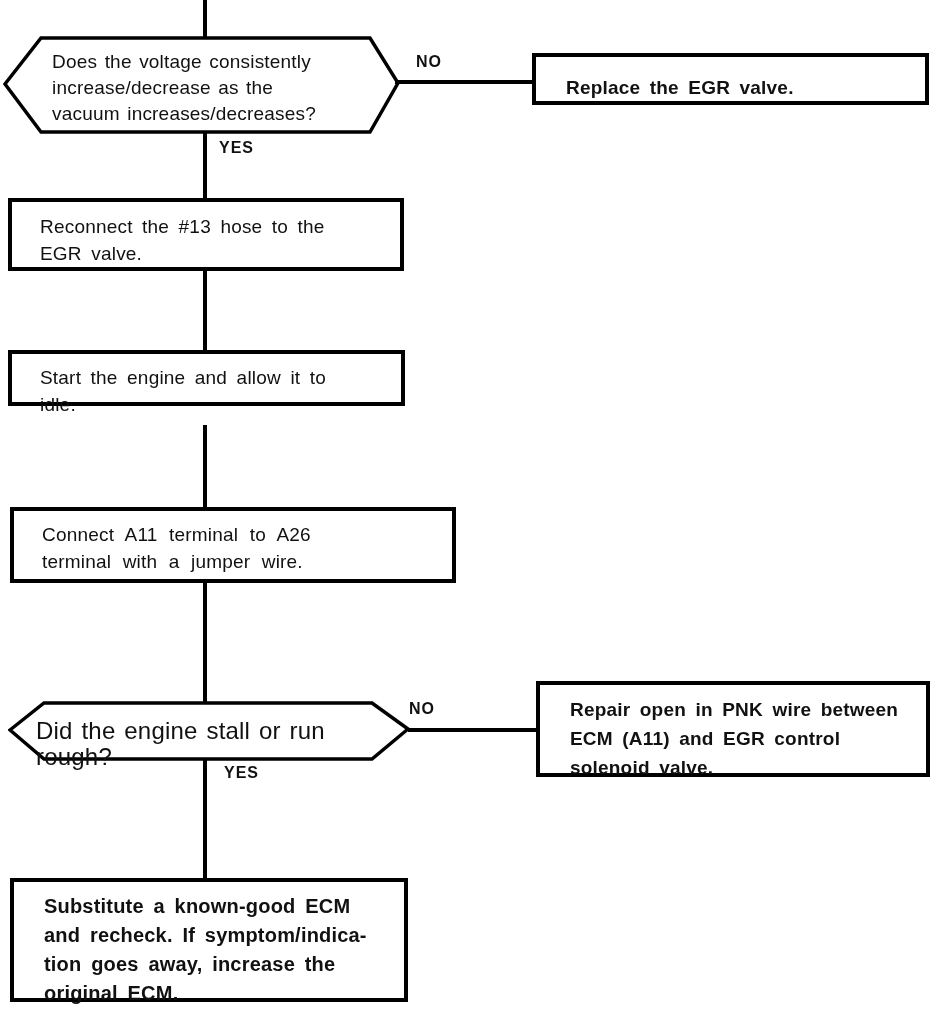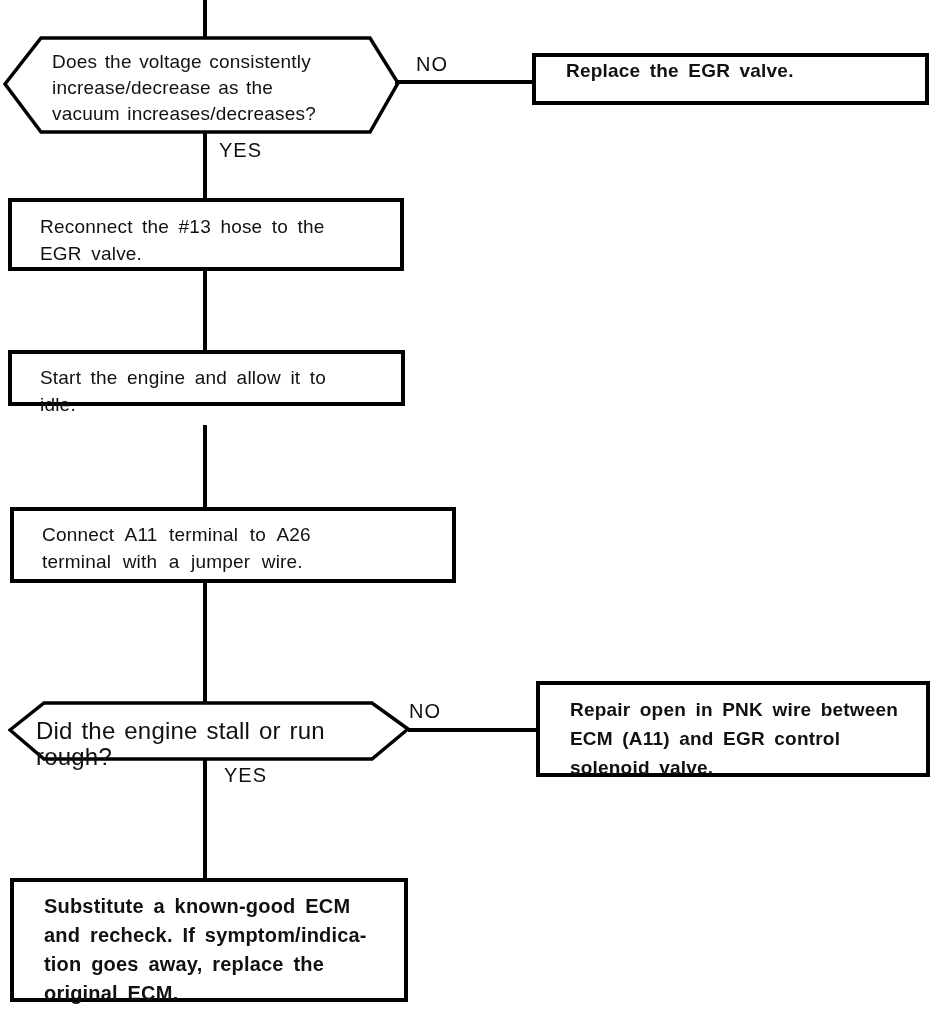--- a/index.html
+++ b/index.html
@@ -27,37 +27,37 @@
     box-sizing:border-box;
   }
   .box-text{
     white-space:pre-line;
     font-size:19px;
     line-height:27px;
     word-spacing:4px;
     letter-spacing:0.2px;
   }
   .bold{font-weight:700;}
-  .center-v{display:flex;align-items:flex-start;}
+  .center-v{display:flex;align-items:flex-end;}
   
   .hex{position:absolute;}
   .hex svg{position:absolute;left:0;top:0;width:100%;height:100%;}
   .hex-text{
     position:absolute;
     white-space:pre-line;
     font-size:19px;
     line-height:26px;
     word-spacing:2px;
     letter-spacing:0.2px;
   }
   
   .edge-label{
     position:absolute;
-    font-size:20px;
-    font-weight:400;
+    font-size:16px;
+    font-weight:700;
     letter-spacing:1px;
   }
 </style>
 </head>
 <body>
 
 <div class="canvas">
 
   <div class="vline" style="left:203px;top:0;height:38px"></div>
 
@@ -116,17 +116,17 @@
 ECM (A11) and EGR control
 solenoid valve.</div>
   </div>
 
   <div class="edge-label" style="left:224px;top:764px">YES</div>
   <div class="vline" style="left:203px;top:759px;height:119px"></div>
 
   <div class="box" style="left:10px;top:878px;width:398px;height:124px">
     <div class="box-text bold" style="padding:10px 18px 0 30px;line-height:29px;font-size:20px">Substitute a known-good ECM
 and recheck. If symptom/indica-
-tion goes away, replace the
+tion goes away, increase the
 original ECM.</div>
   </div>
 
 </div>
 
 </body></html>

